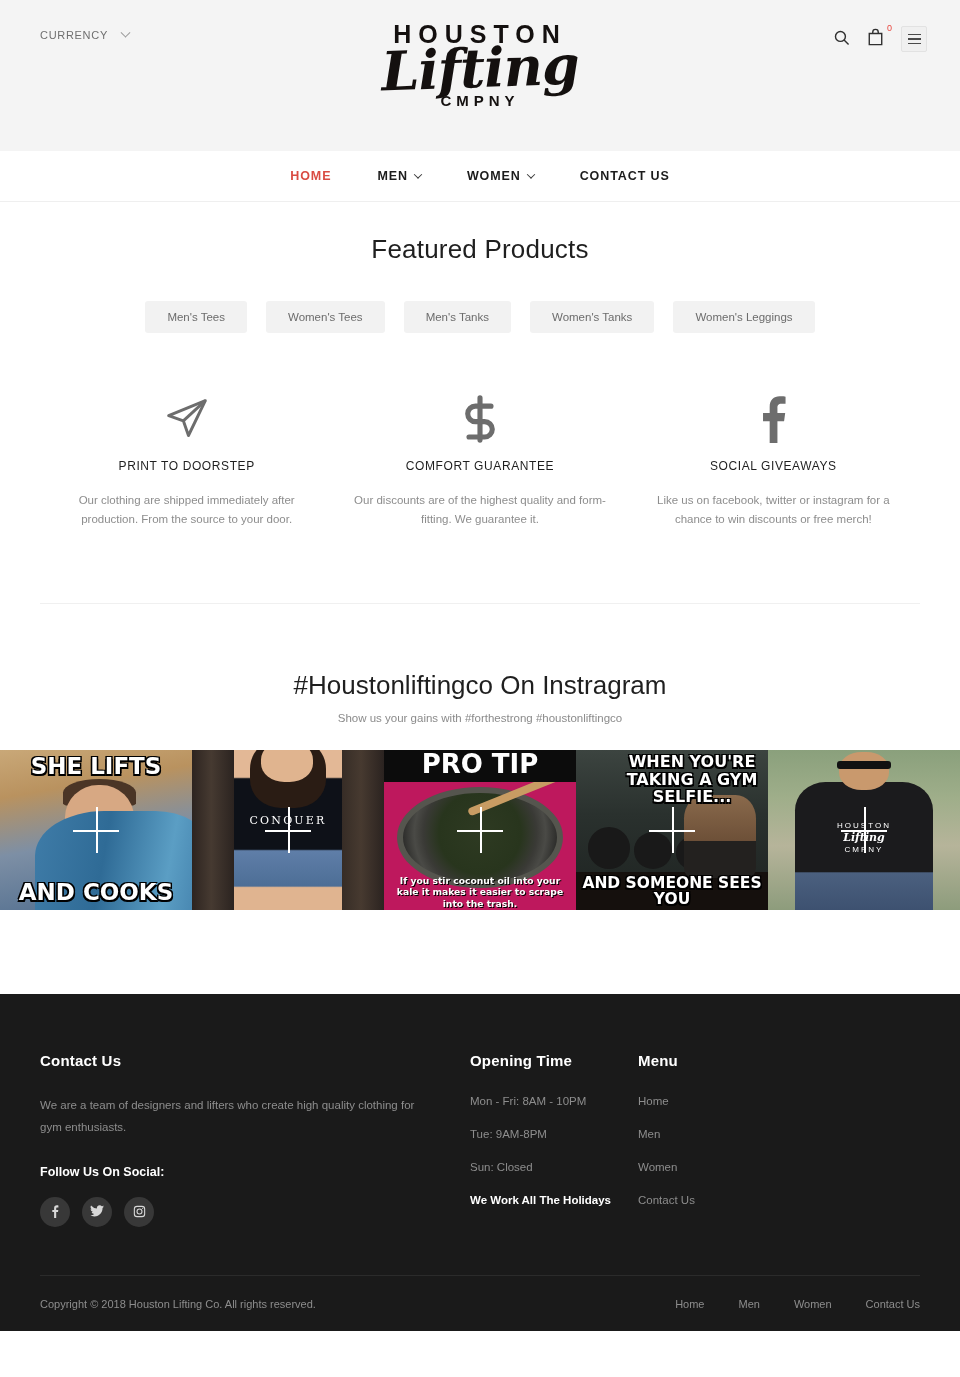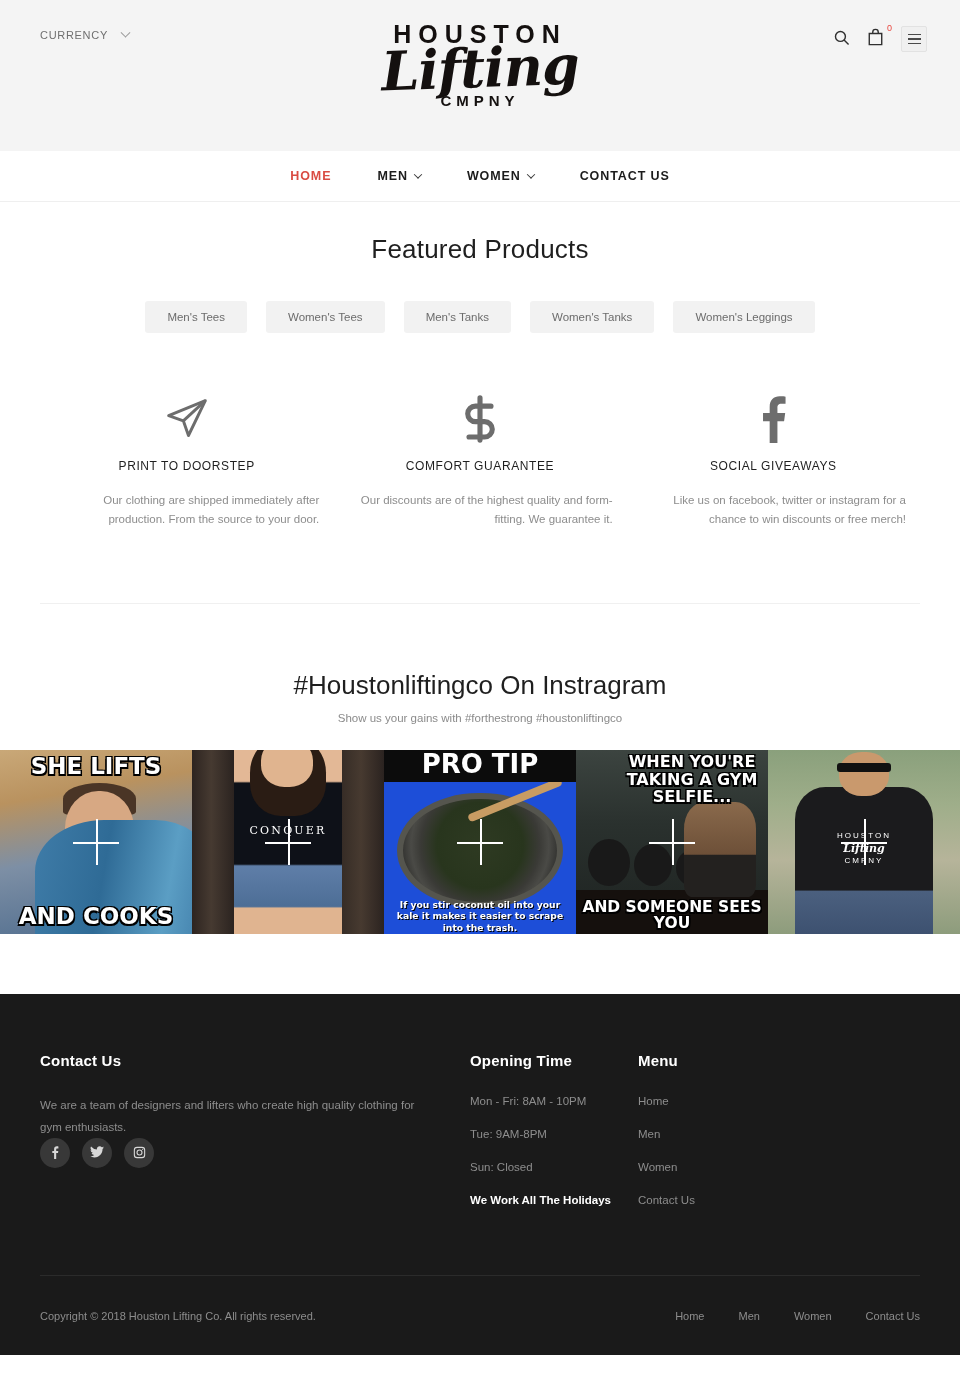--- a/index.html
+++ b/index.html
@@ -189,21 +189,20 @@
     letter-spacing: 0.6px;
     color: #1f1f1f;
     margin-top: 12px;
     text-transform: uppercase;
   }
   .feat-desc {
     font-size: 11.5px;
     line-height: 1.62;
     color: #8d8d8d;
     margin-top: 18px;
-    text-align: right;
   }
   .divider {
     height: 1px;
     background: #f0f0f0;
     margin: 75px 40px 0;
   }
 
   
   .insta { text-align: center; padding: 66px 40px 0; }
   .insta h2 {
@@ -215,21 +214,21 @@
   .insta p { font-size: 11.5px; color: #8b8b8b; }
   .gallery {
     display: flex;
     margin-top: 26px;
     width: 960px;
     height: 194px;
   }
   .gi {
     position: relative;
     width: 192px;
-    height: 184px;
+    height: 160px;
     overflow: hidden;
     cursor: pointer;
   }
   .gi .plus {
     position: absolute;
     left: 50%; top: 50%;
     transform: translate(-50%,-50%);
     width: 46px; height: 46px;
     z-index: 5;
   }
@@ -282,21 +281,21 @@
     position:absolute; left: 30%; top: -8%; width: 40%; height: 44%;
     background:#2a1c14; border-radius: 45% 45% 40% 40%;
   }
   .g2 .tee-txt {
     position:absolute; left:0; right:0; top: 40%;
     text-align:center; color:#fff; font-size: 11px;
     letter-spacing: 2.2px; font-family:"DejaVu Serif", serif; z-index:4;
   }
 
   
-  .g3 { background: #1d4ed8; }
+  .g3 { background: #be185d; }
   .g3 .blkbar { position:absolute; left:0; right:0; top:0; height: 32px; background:#0c0c0c; }
   .g3 .pan {
     position:absolute; left: 7%; top: 23%; width: 86%; height: 63%;
     background: radial-gradient(circle at 50% 45%, #2e3a22 0%, #28351d 45%, #3a3a36 62%, #4a4a46 72%, #2a2a28 86%);
     border-radius: 50%;
     border: 6px solid #55554e;
   }
   .g3 .spoon {
     position:absolute; left: 42%; top: 25%; width: 52%; height: 8px;
     background: #c89c63; transform: rotate(-22deg); border-radius: 4px;
@@ -394,21 +393,21 @@
   }
   .f-note {
     font-size: 11.5px;
     font-weight: 700;
     color: #ffffff;
     margin-top: 18px;
   }
   .bottombar {
     margin-top: 48px;
     border-top: 1px solid #2b2b2b;
-    height: 80px;
+    height: 56px;
     display: flex;
     align-items: center;
     justify-content: space-between;
   }
   .copy { font-size: 11px; color: #8d8d8d; }
   .bnav { display: flex; gap: 34px; }
   .bnav a { font-size: 11px; color: #8d8d8d; text-decoration: none; cursor: pointer; }
 </style>
 </head>
 <body>
@@ -570,20 +569,21 @@
     <div class="plus"></div>
   </div>
 </div>
 
 <footer class="footer">
   <div class="f-cols">
 
     <div class="f-c1">
       <div class="f-title">Contact Us</div>
       <div class="f-text">We are a team of designers and lifters who create high quality clothing for gym enthusiasts.</div>
+      <div class="f-sub">Follow Us On Social:</div>
       <div class="socials">
         <span class="soc">
           <svg width="8" height="15" viewBox="0 0 16 26" fill="#d8d8d8">
             <path d="M10.4 26 V14.2 h3.6 l0.6 -4.4 h-4.2 V7 c0 -1.3 0.4 -2.2 2.2 -2.2 h2.2 V0.9 C14.4 0.8 13.1 0.7 11.6 0.7 c -3.2 0 -5.4 2 -5.4 5.6 v3.5 H2.6 v4.4 h3.6 V26 z"></path>
           </svg>
         </span>
         <span class="soc">
           <svg width="14" height="13" viewBox="0 0 24 22" fill="#d8d8d8">
             <path d="M24 2.6a9.6 9.6 0 0 1-2.8.8A4.9 4.9 0 0 0 23.3.7a9.7 9.7 0 0 1-3.1 1.2A4.9 4.9 0 0 0 11.8 6a13.9 13.9 0 0 1-10-5.1 4.9 4.9 0 0 0 1.5 6.5A4.8 4.8 0 0 1 1 6.8v.06a4.9 4.9 0 0 0 3.9 4.8 4.9 4.9 0 0 1-2.2.08 4.9 4.9 0 0 0 4.6 3.4A9.8 9.8 0 0 1 0 17.2a13.8 13.8 0 0 0 7.5 2.2c9.1 0 14-7.5 14-14v-.6A10 10 0 0 0 24 2.6z"></path>
           </svg>

